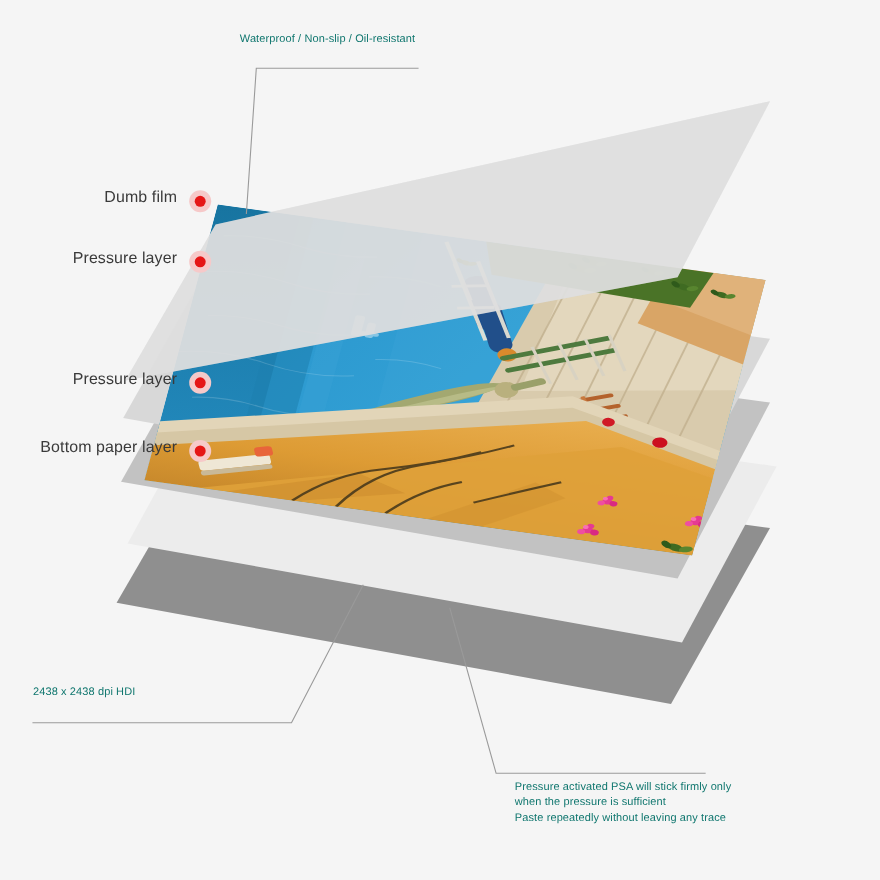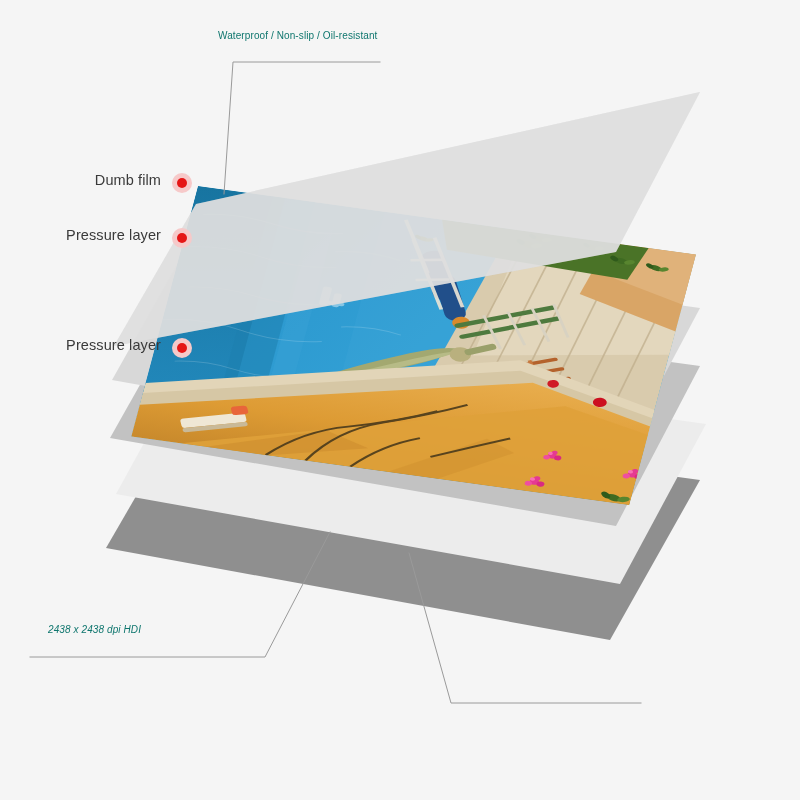--- a/index.html
+++ b/index.html
@@ -65,21 +65,21 @@
   
   .annotation {
     position: absolute;
     font-size: 10px;
     color: #0f766e;
     line-height: 1.42;
     white-space: pre-line;
     letter-spacing: 0.1px;
   }
   #anno-top      { left: 218px; top: 29px; }
-  #anno-dpi      { left: 48px;  top: 623px; font-style: italic; }
+  #anno-dpi      { left: 30px;  top: 623px; }
   #anno-hp       { left: 30px;  top: 662px; }
   #anno-psa      { left: 468px; top: 709px; }
 </style>
 </head>
 <body>
 
 <div id="stage">
 
   <svg id="diagram-svg" viewBox="0 0 800 800">
     <defs>
@@ -334,20 +334,30 @@
 
 
   <div class="layer-callout" style="top:338px">
     <span class="callout-label">Pressure layer</span>
     <span class="dot-marker">
       <span class="halo"></span>
         <span class="core"></span>
     </span>
   </div>
 
+  <div class="layer-callout" style="top:400px">
+    <span class="callout-label">Bottom paper layer</span>
+    <span class="dot-marker">
+      <span class="halo"></span>
+        <span class="core"></span>
+    </span>
+  </div>
 
   <div class="annotation" id="anno-top">Waterproof / Non-slip / Oil-resistant</div>
 
   <div class="annotation" id="anno-dpi">2438 x 2438 dpi HDI</div>
 
 
+  <div class="annotation" id="anno-psa">Pressure activated PSA will stick firmly only
+when the pressure is sufficient
+Paste repeatedly without leaving any trace</div>
 
 </div>
 
 </body></html>

